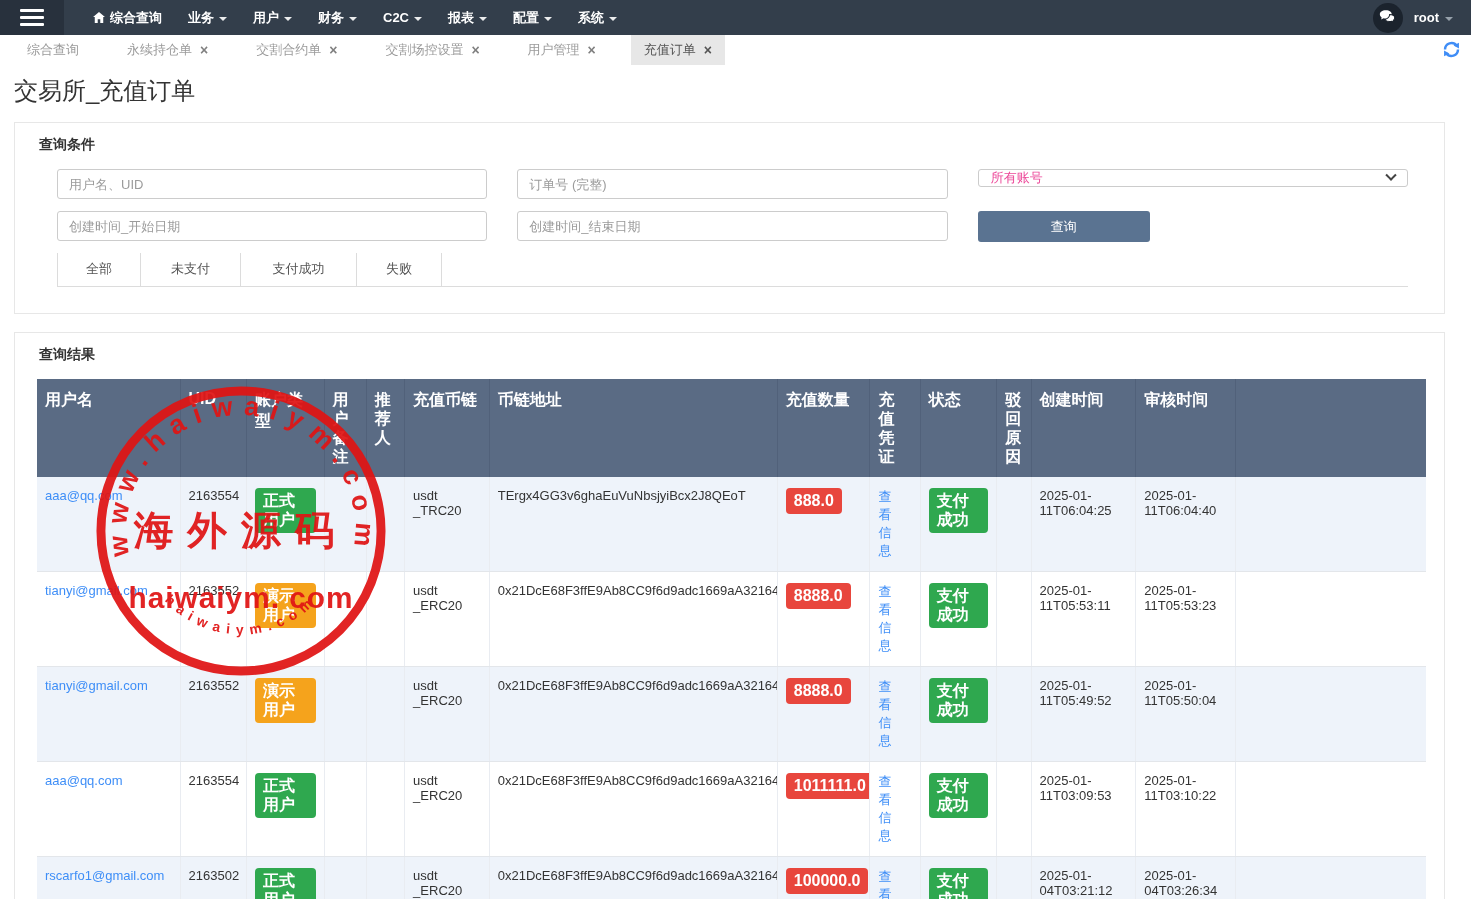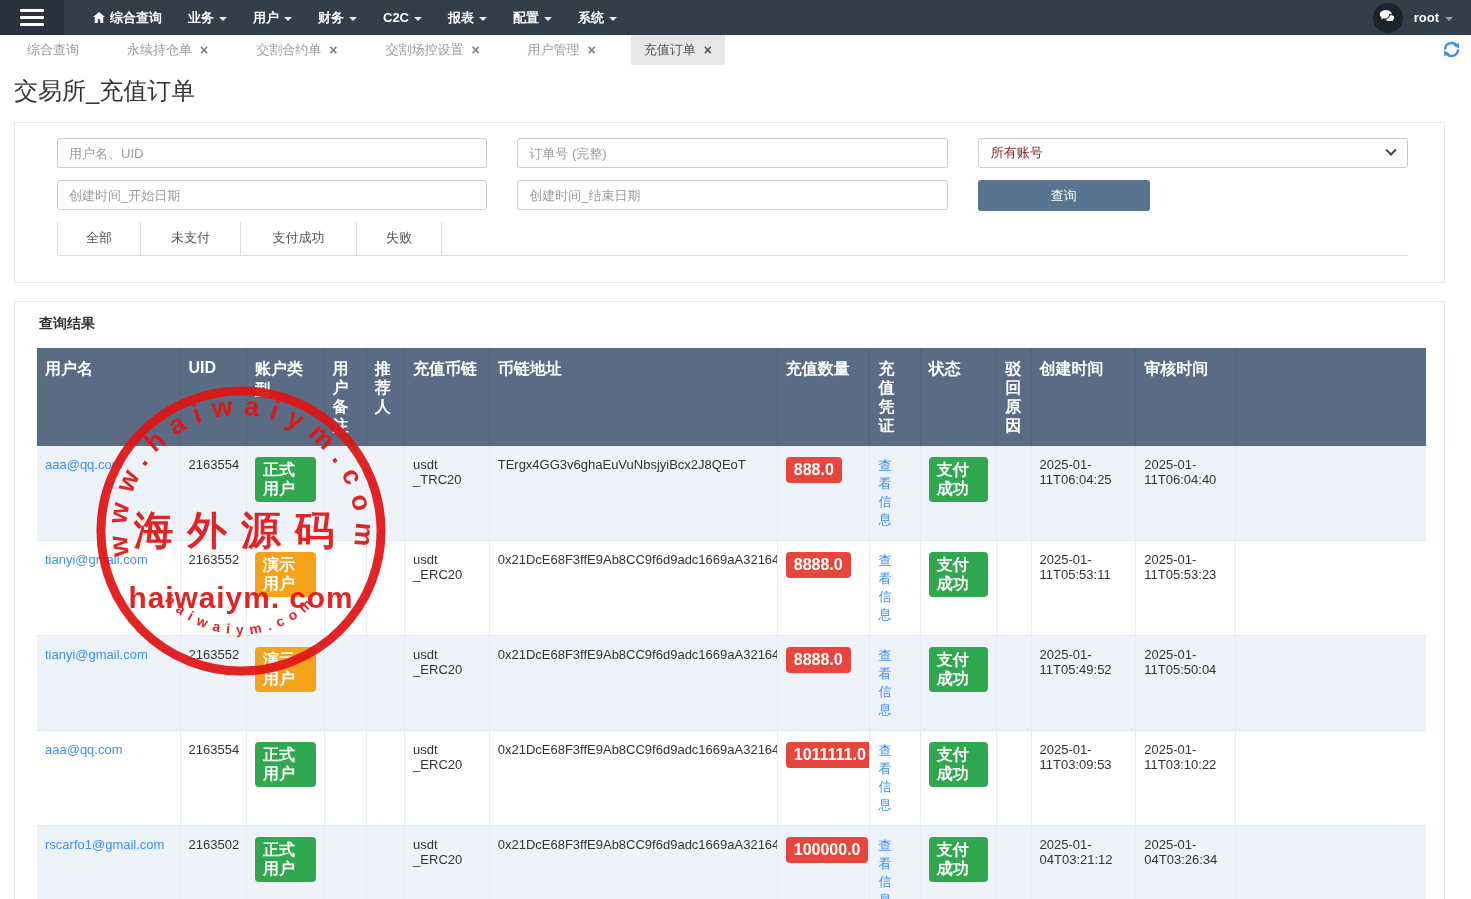--- a/index.html
+++ b/index.html
@@ -30,21 +30,21 @@
   .refresh-btn { position:absolute; right:10px; top:5px; cursor:pointer; }
   
   .page-title { font-size:24px; font-weight:normal; color:#333; margin:10px 14px 15px 14px; }
   
   .panel { margin:0 26px 18px 14px; border:1px solid #e7e7e7; background:#fff; }
   .panel-title { font-weight:bold; font-size:14px; color:#333; padding:13px 0 0 24px; }
   
   .query-form { display:grid; grid-template-columns:1fr 1fr 1fr; column-gap:30px; row-gap:12px; padding:15px 36px 0 42px; }
   .q-input { height:30px; border:1px solid #ccc; border-radius:3px; padding:0 11px; font-size:13px; color:#555; width:100%; outline:none; }
   .q-input::placeholder { color:#9b9b9b; }
-  .select-box { height:30px; border:1px solid #ccc; border-radius:3px; display:flex; align-items:center; justify-content:space-between; padding:0 12px; color:#7f1d1d; cursor:pointer; background:#fff; }
+  .select-box { height:18px; border:1px solid #ccc; border-radius:3px; display:flex; align-items:center; justify-content:space-between; padding:0 12px; color:#ec4899; cursor:pointer; background:#fff; }
   .chev { width:8px; height:8px; border-right:2px solid #444; border-bottom:2px solid #444; transform:rotate(45deg) translate(-2px,-2px); }
   .search-btn { height:31px; width:172px; background:#5a7391; color:#fff; border:none; border-radius:3px; font-size:13px; cursor:pointer; justify-self:start; }
   .status-tabs { margin:11px 36px 26px 42px; border-bottom:1px solid #dcdcdc; display:flex; }
   .status-tab { padding:7px 0 8px; text-align:center; color:#555; border-right:1px solid #dcdcdc; cursor:pointer; font-size:13px; }
   .status-tab:first-child { border-left:1px solid #dcdcdc; }
   .status-tab:nth-child(1){ width:84px; } .status-tab:nth-child(2){ width:100px; }
   .status-tab:nth-child(3){ width:116px; } .status-tab:nth-child(4){ width:85px; }
   
   .results-panel { margin-bottom:0; padding-bottom:30px; }
   table.grid { border-collapse:collapse; table-layout:fixed; width:1389px; margin:15px 0 0 22px; }
@@ -170,20 +170,21 @@
         <polygon points="2.6,20.4 2.6,13.4 9.4,17.2" fill="#3f8df6"></polygon>
         <polygon points="21.4,3.6 21.4,10.6 14.6,6.8" fill="#3f8df6"></polygon>
       </svg>
     </span>
   </div>
 </div>
 
 <h1 class="page-title">交易所_充值订单</h1>
 
 <section class="panel query-panel">
+  <div class="panel-title">查询条件</div>
   <div class="query-form">
     <input class="q-input" type="text" placeholder="用户名、UID" style="">
     <input class="q-input" type="text" placeholder="订单号 (完整)" style="">
     <div class="select-box">
       <span>所有账号</span>
       <span class="chev"></span>
     </div>
     <input class="q-input" type="text" placeholder="创建时间_开始日期" style="">
     <input class="q-input" type="text" placeholder="创建时间_结束日期" style="">
     <button class="search-btn">查询</button>

